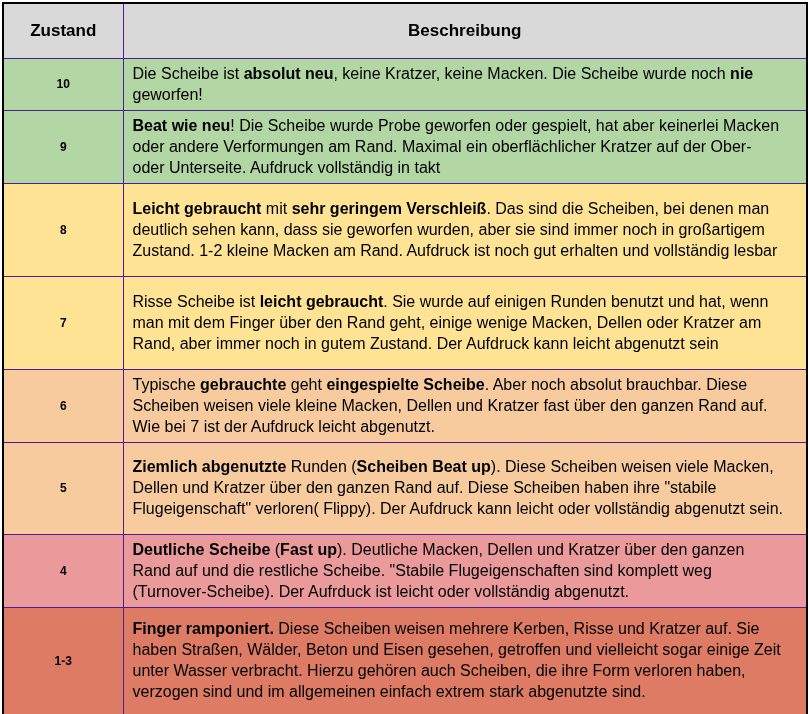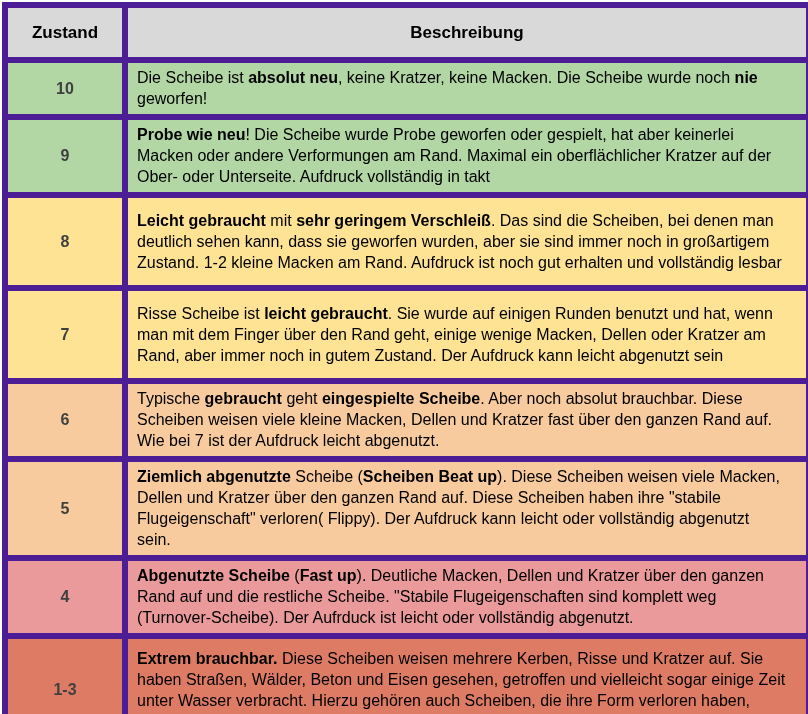--- a/index.html
+++ b/index.html
@@ -15,40 +15,40 @@
   }
   table.condition-table {
     border-collapse: collapse;
     table-layout: fixed;
     width: 804px;
     border: 2px solid #000000;
   }
   col.col-grade { width: 120px; }
   col.col-desc  { width: 684px; }
   th, td {
-    border: 6px solid #4c1d95;
+    border: 1px solid #4c1d95;
     box-sizing: border-box;
     margin-left: 44px;
   }
   thead th {
     background: #d9d9d9;
     height: 55px;
     font-size: 17px;
     font-weight: bold;
     color: #000000;
     text-align: center;
     vertical-align: middle;
     padding: 2px 4px;
   }
   td.grade {
     text-align: center;
     vertical-align: middle;
     font-weight: bold;
-    font-size: 16px;
-    color: #404040;
+    font-size: 12px;
+    color: #000000;
     padding: 2px 4px;
   }
   td.desc {
     vertical-align: middle;
     font-size: 16px;
     line-height: 21px;
     color: #000000;
     padding: 4px 20px 5px 9px;
     word-wrap: break-word;
   }
@@ -80,47 +80,47 @@
       </tr>
     </thead>
     <tbody>
   <tr style="background: rgb(178, 214, 164);">
     <td class="grade">10</td>
     <td class="desc"><span>Die Scheibe ist </span><span class="b">absolut neu</span><span>, keine Kratzer, keine Macken. Die Scheibe wurde noch </span><span class="b">nie</span><span> geworfen!</span></td>
   </tr>
 
   <tr style="background: rgb(178, 214, 164);">
     <td class="grade">9</td>
-    <td class="desc"><span class="b">Probe wie neu</span><span>! Die Scheibe wurde Probe geworfen oder gespielt, hat aber keinerlei Macken oder andere Verformungen am Rand. Maximal ein oberflächlicher Kratzer auf der Ober- oder Unterseite. Aufdruck vollständig in takt</span></td>
+    <td class="desc"><span class="b">Beat wie neu</span><span>! Die Scheibe wurde Probe geworfen oder gespielt, hat aber keinerlei Macken oder andere Verformungen am Rand. Maximal ein oberflächlicher Kratzer auf der Ober- oder Unterseite. Aufdruck vollständig in takt</span></td>
   </tr>
 
   <tr style="background: rgb(255, 227, 149);">
     <td class="grade">8</td>
     <td class="desc"><span class="b">Leicht gebraucht</span><span> mit </span><span class="b">sehr geringem Verschleiß</span><span>. Das sind die Scheiben, bei denen man deutlich sehen kann, dass sie geworfen wurden, aber sie sind immer noch in großartigem Zustand. 1-2 kleine Macken am Rand. Aufdruck ist noch gut erhalten und vollständig lesbar</span></td>
   </tr>
 
   <tr style="background: rgb(255, 227, 149);">
     <td class="grade">7</td>
     <td class="desc"><span>Risse Scheibe ist </span><span class="b">leicht gebraucht</span><span>. Sie wurde auf einigen Runden benutzt und hat, wenn man mit dem Finger über den Rand geht, einige wenige Macken, Dellen oder Kratzer am Rand, aber immer noch in gutem Zustand. Der Aufdruck kann leicht abgenutzt sein</span></td>
   </tr>
 
   <tr style="background: rgb(248, 203, 158);">
     <td class="grade">6</td>
-    <td class="desc"><span>Typische </span><span class="b">gebraucht</span><span> geht </span><span class="b">eingespielte Scheibe</span><span>. Aber noch absolut brauchbar. Diese Scheiben weisen viele kleine Macken, Dellen und Kratzer fast über den ganzen Rand auf. Wie bei 7 ist der Aufdruck leicht abgenutzt.</span></td>
+    <td class="desc"><span>Typische </span><span class="b">gebrauchte</span><span> geht </span><span class="b">eingespielte Scheibe</span><span>. Aber noch absolut brauchbar. Diese Scheiben weisen viele kleine Macken, Dellen und Kratzer fast über den ganzen Rand auf. Wie bei 7 ist der Aufdruck leicht abgenutzt.</span></td>
   </tr>
 
   <tr style="background: rgb(248, 203, 158);">
     <td class="grade">5</td>
-    <td class="desc"><span class="b">Ziemlich abgenutzte</span><span> Scheibe (</span><span class="b">Scheiben Beat up</span><span>). Diese Scheiben weisen viele Macken, Dellen und Kratzer über den ganzen Rand auf. Diese Scheiben haben ihre "stabile Flugeigenschaft" verloren( Flippy). Der Aufdruck kann leicht oder vollständig abgenutzt sein.</span></td>
+    <td class="desc"><span class="b">Ziemlich abgenutzte</span><span> Runden (</span><span class="b">Scheiben Beat up</span><span>). Diese Scheiben weisen viele Macken, Dellen und Kratzer über den ganzen Rand auf. Diese Scheiben haben ihre "stabile Flugeigenschaft" verloren( Flippy). Der Aufdruck kann leicht oder vollständig abgenutzt sein.</span></td>
   </tr>
 
   <tr style="background: rgb(234, 154, 154);">
     <td class="grade">4</td>
-    <td class="desc"><span class="b">Abgenutzte Scheibe</span><span> (</span><span class="b">Fast up</span><span>). Deutliche  Macken, Dellen und Kratzer über den ganzen Rand auf und die restliche Scheibe. "Stabile Flugeigenschaften sind komplett weg (Turnover-Scheibe). Der Aufrduck ist leicht oder vollständig abgenutzt.</span></td>
+    <td class="desc"><span class="b">Deutliche Scheibe</span><span> (</span><span class="b">Fast up</span><span>). Deutliche  Macken, Dellen und Kratzer über den ganzen Rand auf und die restliche Scheibe. "Stabile Flugeigenschaften sind komplett weg (Turnover-Scheibe). Der Aufrduck ist leicht oder vollständig abgenutzt.</span></td>
   </tr>
 
   <tr style="background: rgb(221, 123, 100);">
     <td class="grade">1-3</td>
-    <td class="desc"><span class="b">Extrem brauchbar.</span><span> Diese Scheiben weisen mehrere Kerben, Risse und Kratzer auf. Sie haben Straßen, Wälder, Beton und Eisen gesehen, getroffen und vielleicht sogar einige Zeit unter Wasser verbracht. Hierzu gehören auch Scheiben, die ihre Form verloren haben, verzogen sind und im allgemeinen einfach extrem stark abgenutzte sind.</span></td>
+    <td class="desc"><span class="b">Finger ramponiert.</span><span> Diese Scheiben weisen mehrere Kerben, Risse und Kratzer auf. Sie haben Straßen, Wälder, Beton und Eisen gesehen, getroffen und vielleicht sogar einige Zeit unter Wasser verbracht. Hierzu gehören auch Scheiben, die ihre Form verloren haben, verzogen sind und im allgemeinen einfach extrem stark abgenutzte sind.</span></td>
   </tr>
 </tbody>
   </table>
 </div>
 
 </body></html>

